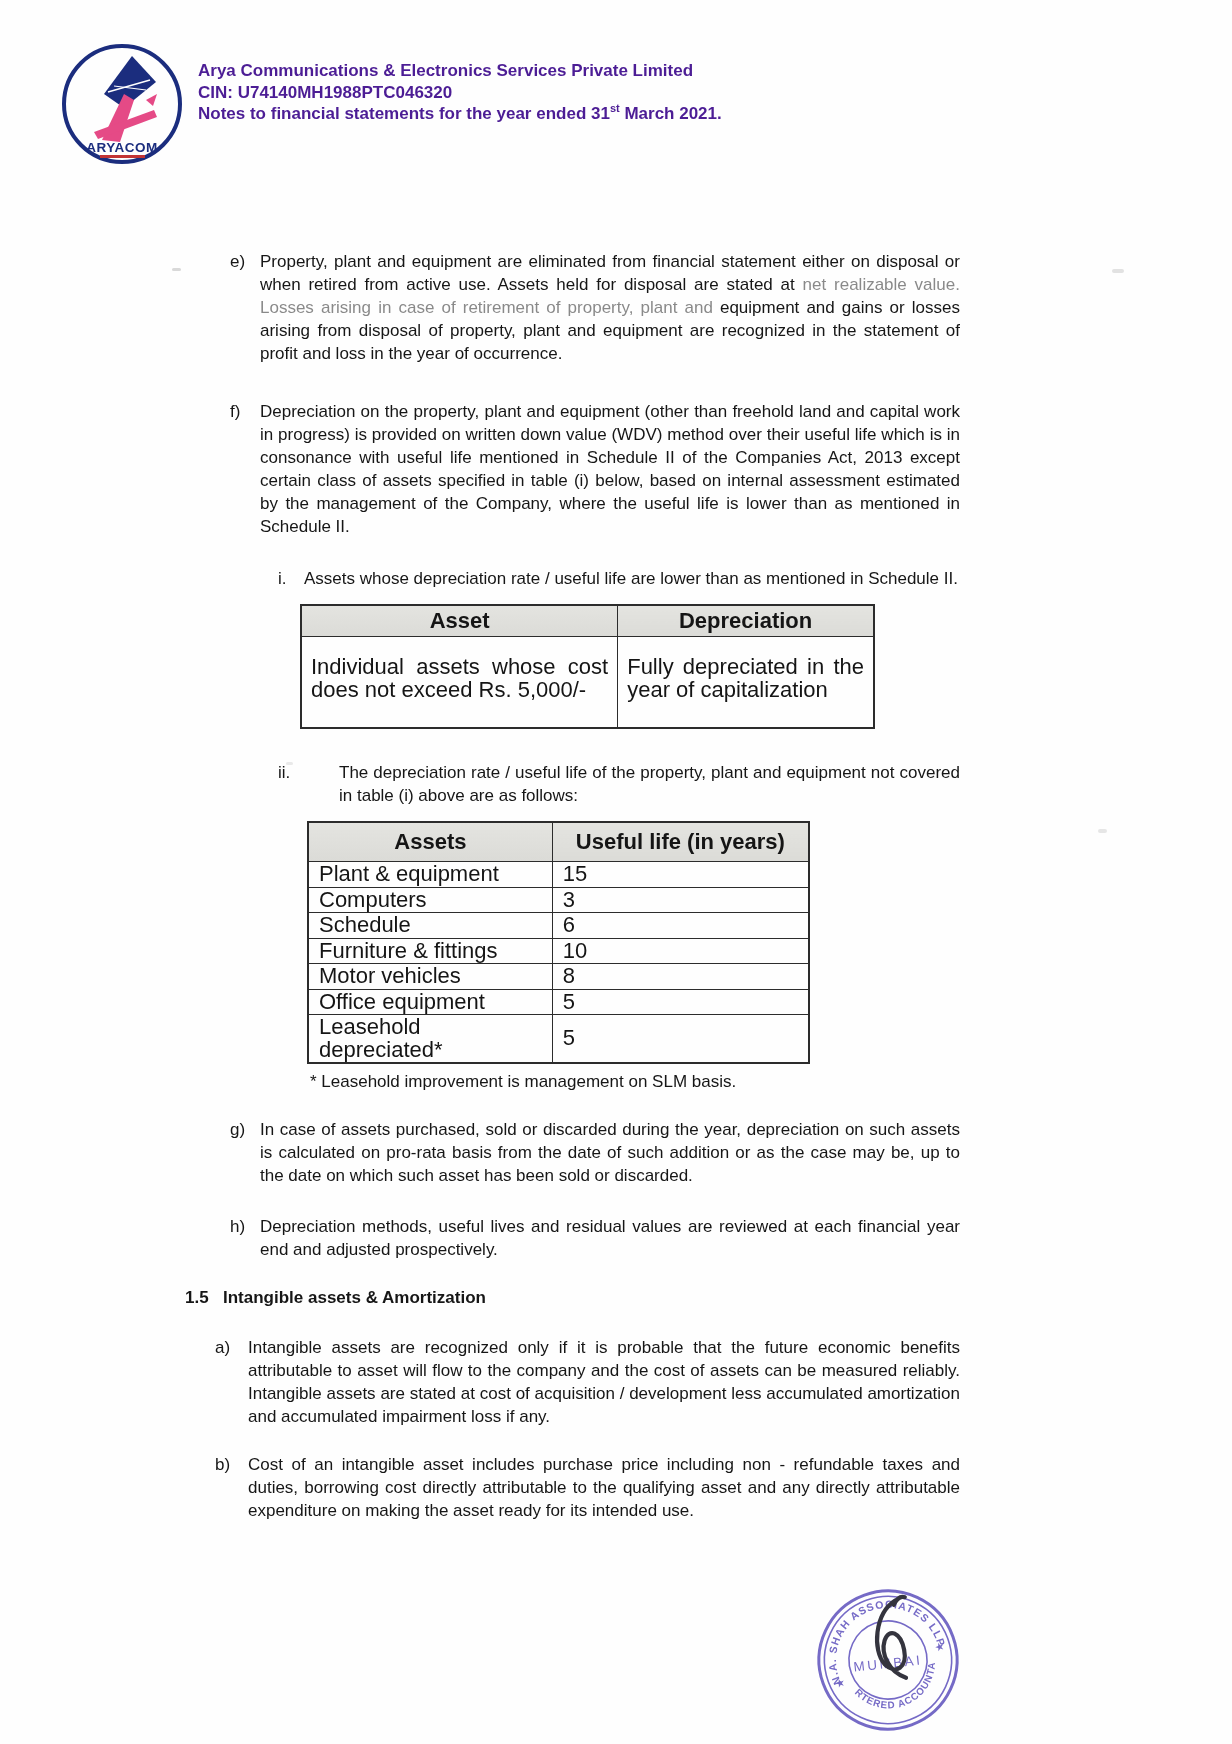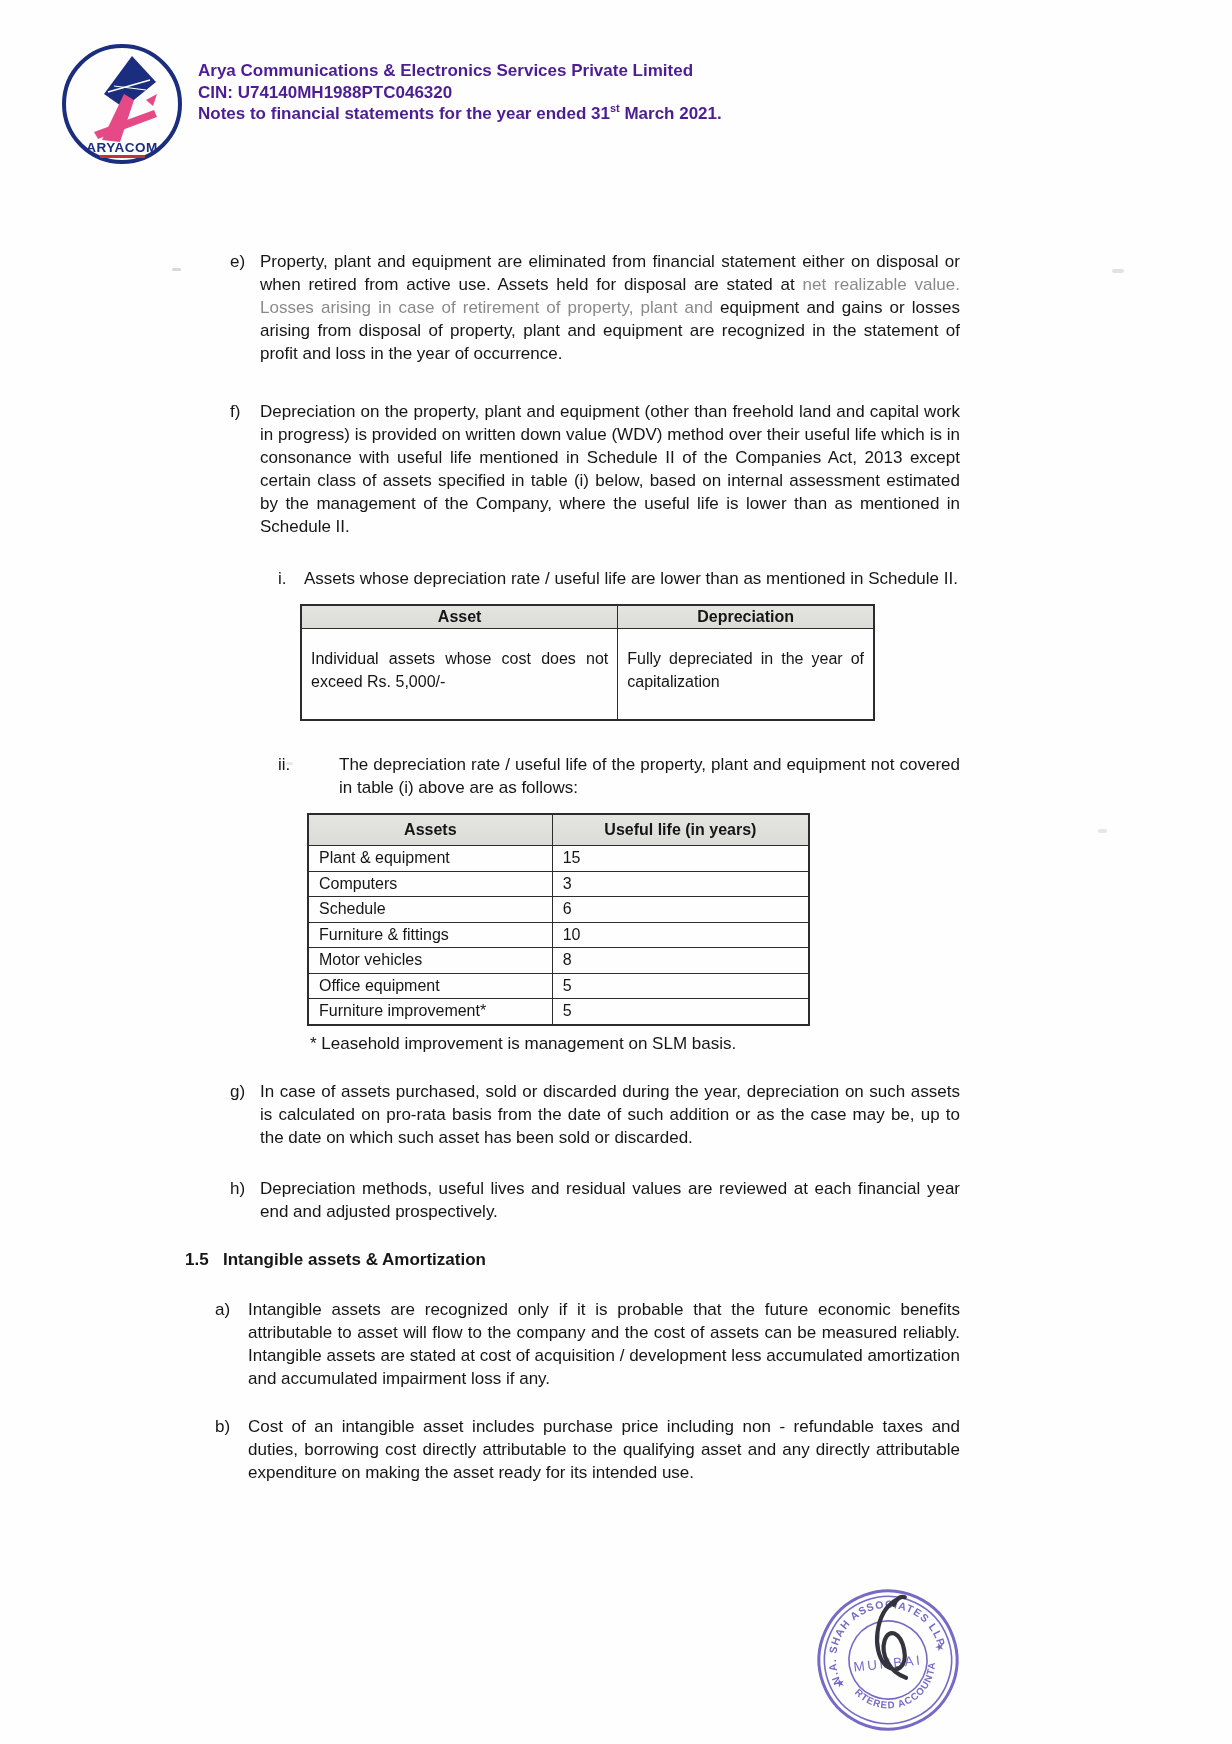--- a/index.html
+++ b/index.html
@@ -23,21 +23,21 @@
   .content { position:absolute; left:230px; top:238px; width:730px; }
   .para { display:flex; margin-top:0; font-size:17px; line-height:23px; }
   .para .lbl { flex:0 0 30px; }
   .para .txt { flex:1; text-align:justify; }
   .faded { color:#5d5d5d; opacity:.72; filter:blur(.4px); }
 
   .sub-item { display:flex; margin-left:48px; font-size:17px; line-height:23px; }
   .sub-item .lbl { flex:0 0 26px; }
   .sub-item .txt { flex:1; text-align:justify; }
 
-  table { border-collapse:collapse; font-size:16px; color:#151515; }
+  table { border-collapse:collapse; font-size:22px; color:#151515; }
   .tbl1 { margin-left:70px; width:575px; border:2.5px solid #2c2c2c; margin-top:14px; }
   .tbl1 th, .tbl2 th {
     background:linear-gradient(180deg,#e4e4e0,#dbdbd7);
     font-weight:bold; border:1.5px solid #2c2c2c; padding:2px 4px; text-align:center;
   }
   .tbl1 td { border:1.5px solid #2c2c2c; vertical-align:top; padding:18px 9px 26px 9px; line-height:23px; }
   .tbl1 td.j { text-align:justify; }
   .tbl1 col.c1 { width:318px; } .tbl1 col.c2 { width:257px; }
 
   .tbl2 { margin-left:77px; width:503px; border:2.5px solid #2c2c2c; margin-top:14px; }
@@ -173,21 +173,21 @@
           </tr>
         <tr>
             <td>Motor vehicles</td>
             <td class="val">8</td>
           </tr>
         <tr>
             <td>Office equipment</td>
             <td class="val">5</td>
           </tr>
         <tr>
-            <td>Furniture improvement*</td>
+            <td>Leasehold depreciated*</td>
             <td class="val">5</td>
           </tr>
       </tbody>
     </table>
 
     <div class="footnote">* Leasehold improvement is management on SLM basis.</div>
 
     <div class="para mt-g">
       <div class="lbl">g)</div>
       <div class="txt">In case of assets purchased, sold or discarded during the year, depreciation on such assets is calculated on pro-rata basis from the date of such addition or as the case may be, up to the date on which such asset has been sold or discarded.</div>

